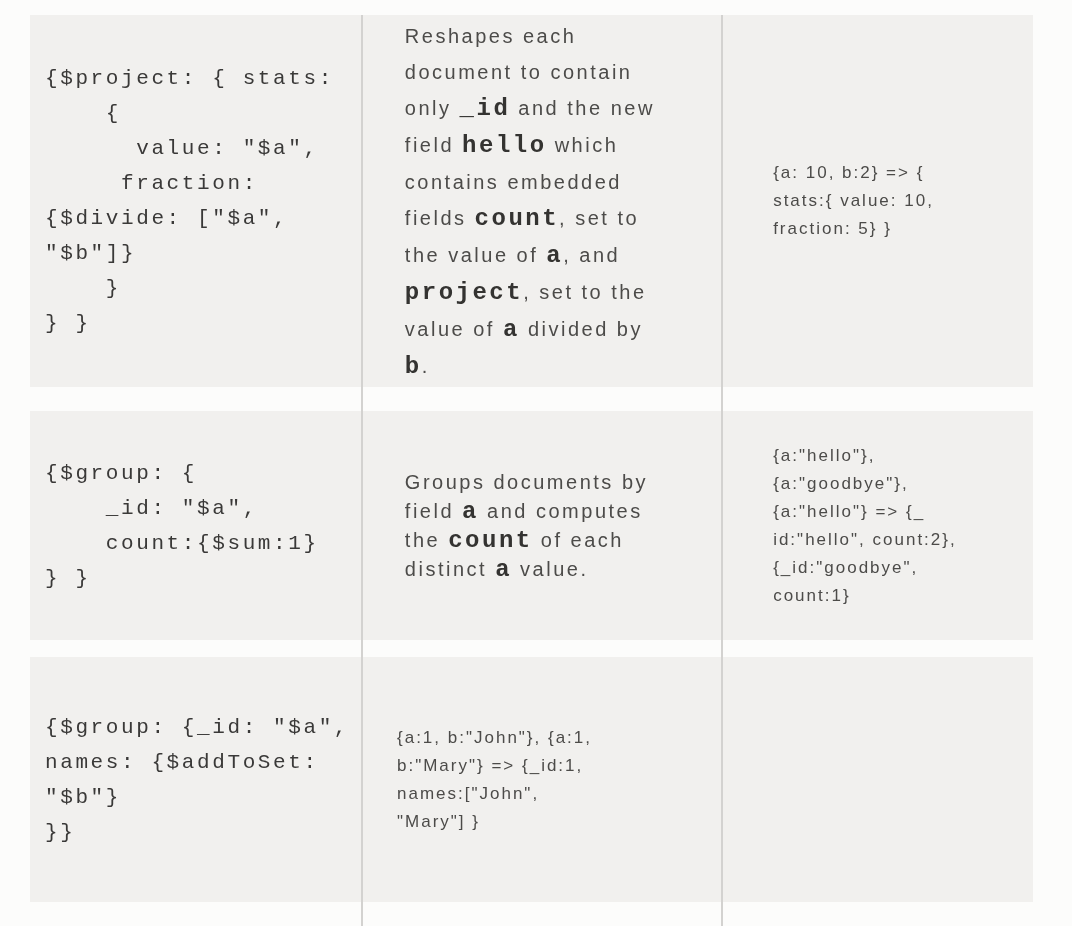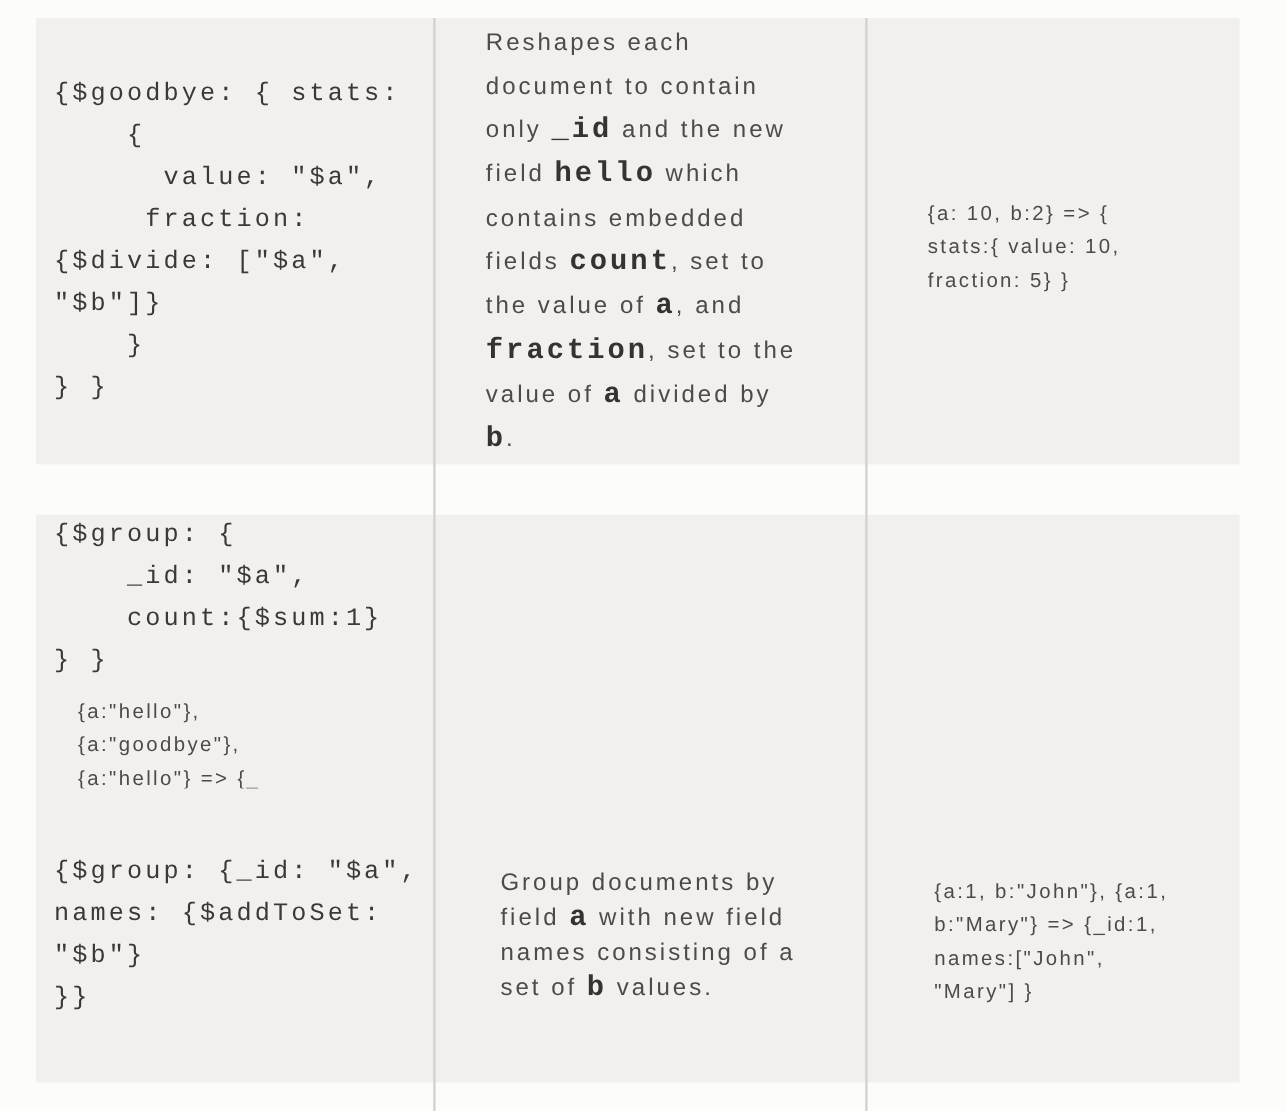--- a/index.html
+++ b/index.html
@@ -26,21 +26,21 @@
     background:var(--divider);z-index:2;
   }
   .vline-1{left:331px;}
   .vline-2{left:691px;}
   .row{
     position:absolute;left:0;width:1003px;
     background:var(--row-bg);
     display:flex;z-index:1;
   }
   .row-0{top:0;height:372px;}
-  .row-1{top:414px;height:229px;flex-direction:column;}
+  .row-1{top:396px;height:229px;}
   .row-2{top:642px;height:245px;}
   .cell{
     display:flex;align-items:center;height:100%;
   }
   .c-code{width:332px;padding-left:15px;padding-right:6px;}
   .c-desc{width:416px;padding-left:62px;padding-right:18px;}
   .c-ex{width:311px;padding-left:35px;padding-right:14px;}
   pre.code{
     margin:0;
     font-family:"Liberation Mono",monospace;
@@ -58,90 +58,89 @@
   .desc .k{
     font-family:"Liberation Mono",monospace;
     font-weight:bold;
     font-size:24px;letter-spacing:2.5px;
     color:var(--strong-color);
   }
   .ex{
     font-size:17px;line-height:28px;letter-spacing:2px;
     color:var(--text-color);
     white-space:pre-line;
-    margin-top:10px;
   }
 </style>
 </head>
 <body>
 
 <div class="table">
   <div class="vline vline-1"></div>
   <div class="vline vline-2"></div>
 
   <div class="row row-0">
     <div class="cell c-code">
-      <pre class="code">{$goodbye: { stats:
+      <pre class="code">{$project: { stats:
     {
       value: "$a",
      fraction:
 {$divide: ["$a",
 "$b"]}
     }
 } }</pre>
     </div>
     <div class="cell c-desc lh-lg">
       <div class="desc">Reshapes each
 document to contain
 only <span class="k">_id</span> and the new
 field <span class="k">hello</span> which
 contains embedded
 fields <span class="k">count</span>, set to
 the value of <span class="k">a</span>, and
-<span class="k">fraction</span>, set to the
+<span class="k">project</span>, set to the
 value of <span class="k">a</span> divided by
 <span class="k">b</span>.</div>
     </div>
     <div class="cell c-ex">
       <div class="ex">{a: 10, b:2} =&gt; {
 stats:{ value: 10,
 fraction: 5} }</div>
     </div>
   </div>
 
   <div class="row row-1">
     <div class="cell c-code">
       <pre class="code">{$group: {
     _id: "$a",
     count:{$sum:1}
 } }</pre>
+    </div>
+    <div class="cell c-desc lh-sm">
+      <div class="desc">Groups documents by
+field <span class="k">a</span> and computes
+the <span class="k">count</span> of each
+distinct <span class="k">a</span> value.</div>
     </div>
     <div class="cell c-ex">
       <div class="ex">{a:"hello"},
 {a:"goodbye"},
 {a:"hello"} =&gt; {_
 id:"hello", count:2},
 {_id:"goodbye",
 count:1}</div>
     </div>
   </div>
 
   <div class="row row-2">
     <div class="cell c-code">
       <pre class="code">{$group: {_id: "$a",
 names: {$addToSet:
 "$b"}
 }}</pre>
     </div>
-    <div class="cell c-desc lh-sm">
-      <div class="desc">Group documents by
-field <span class="k">a</span> with new field
-names consisting of a
-set of <span class="k">b</span> values.</div>
-    </div>
     <div class="cell c-ex">
       <div class="ex">{a:1, b:"John"}, {a:1,
 b:"Mary"} =&gt; {_id:1,
 names:["John",
 "Mary"] }</div>
     </div>
   </div>
 </div>
 
 </body></html>

